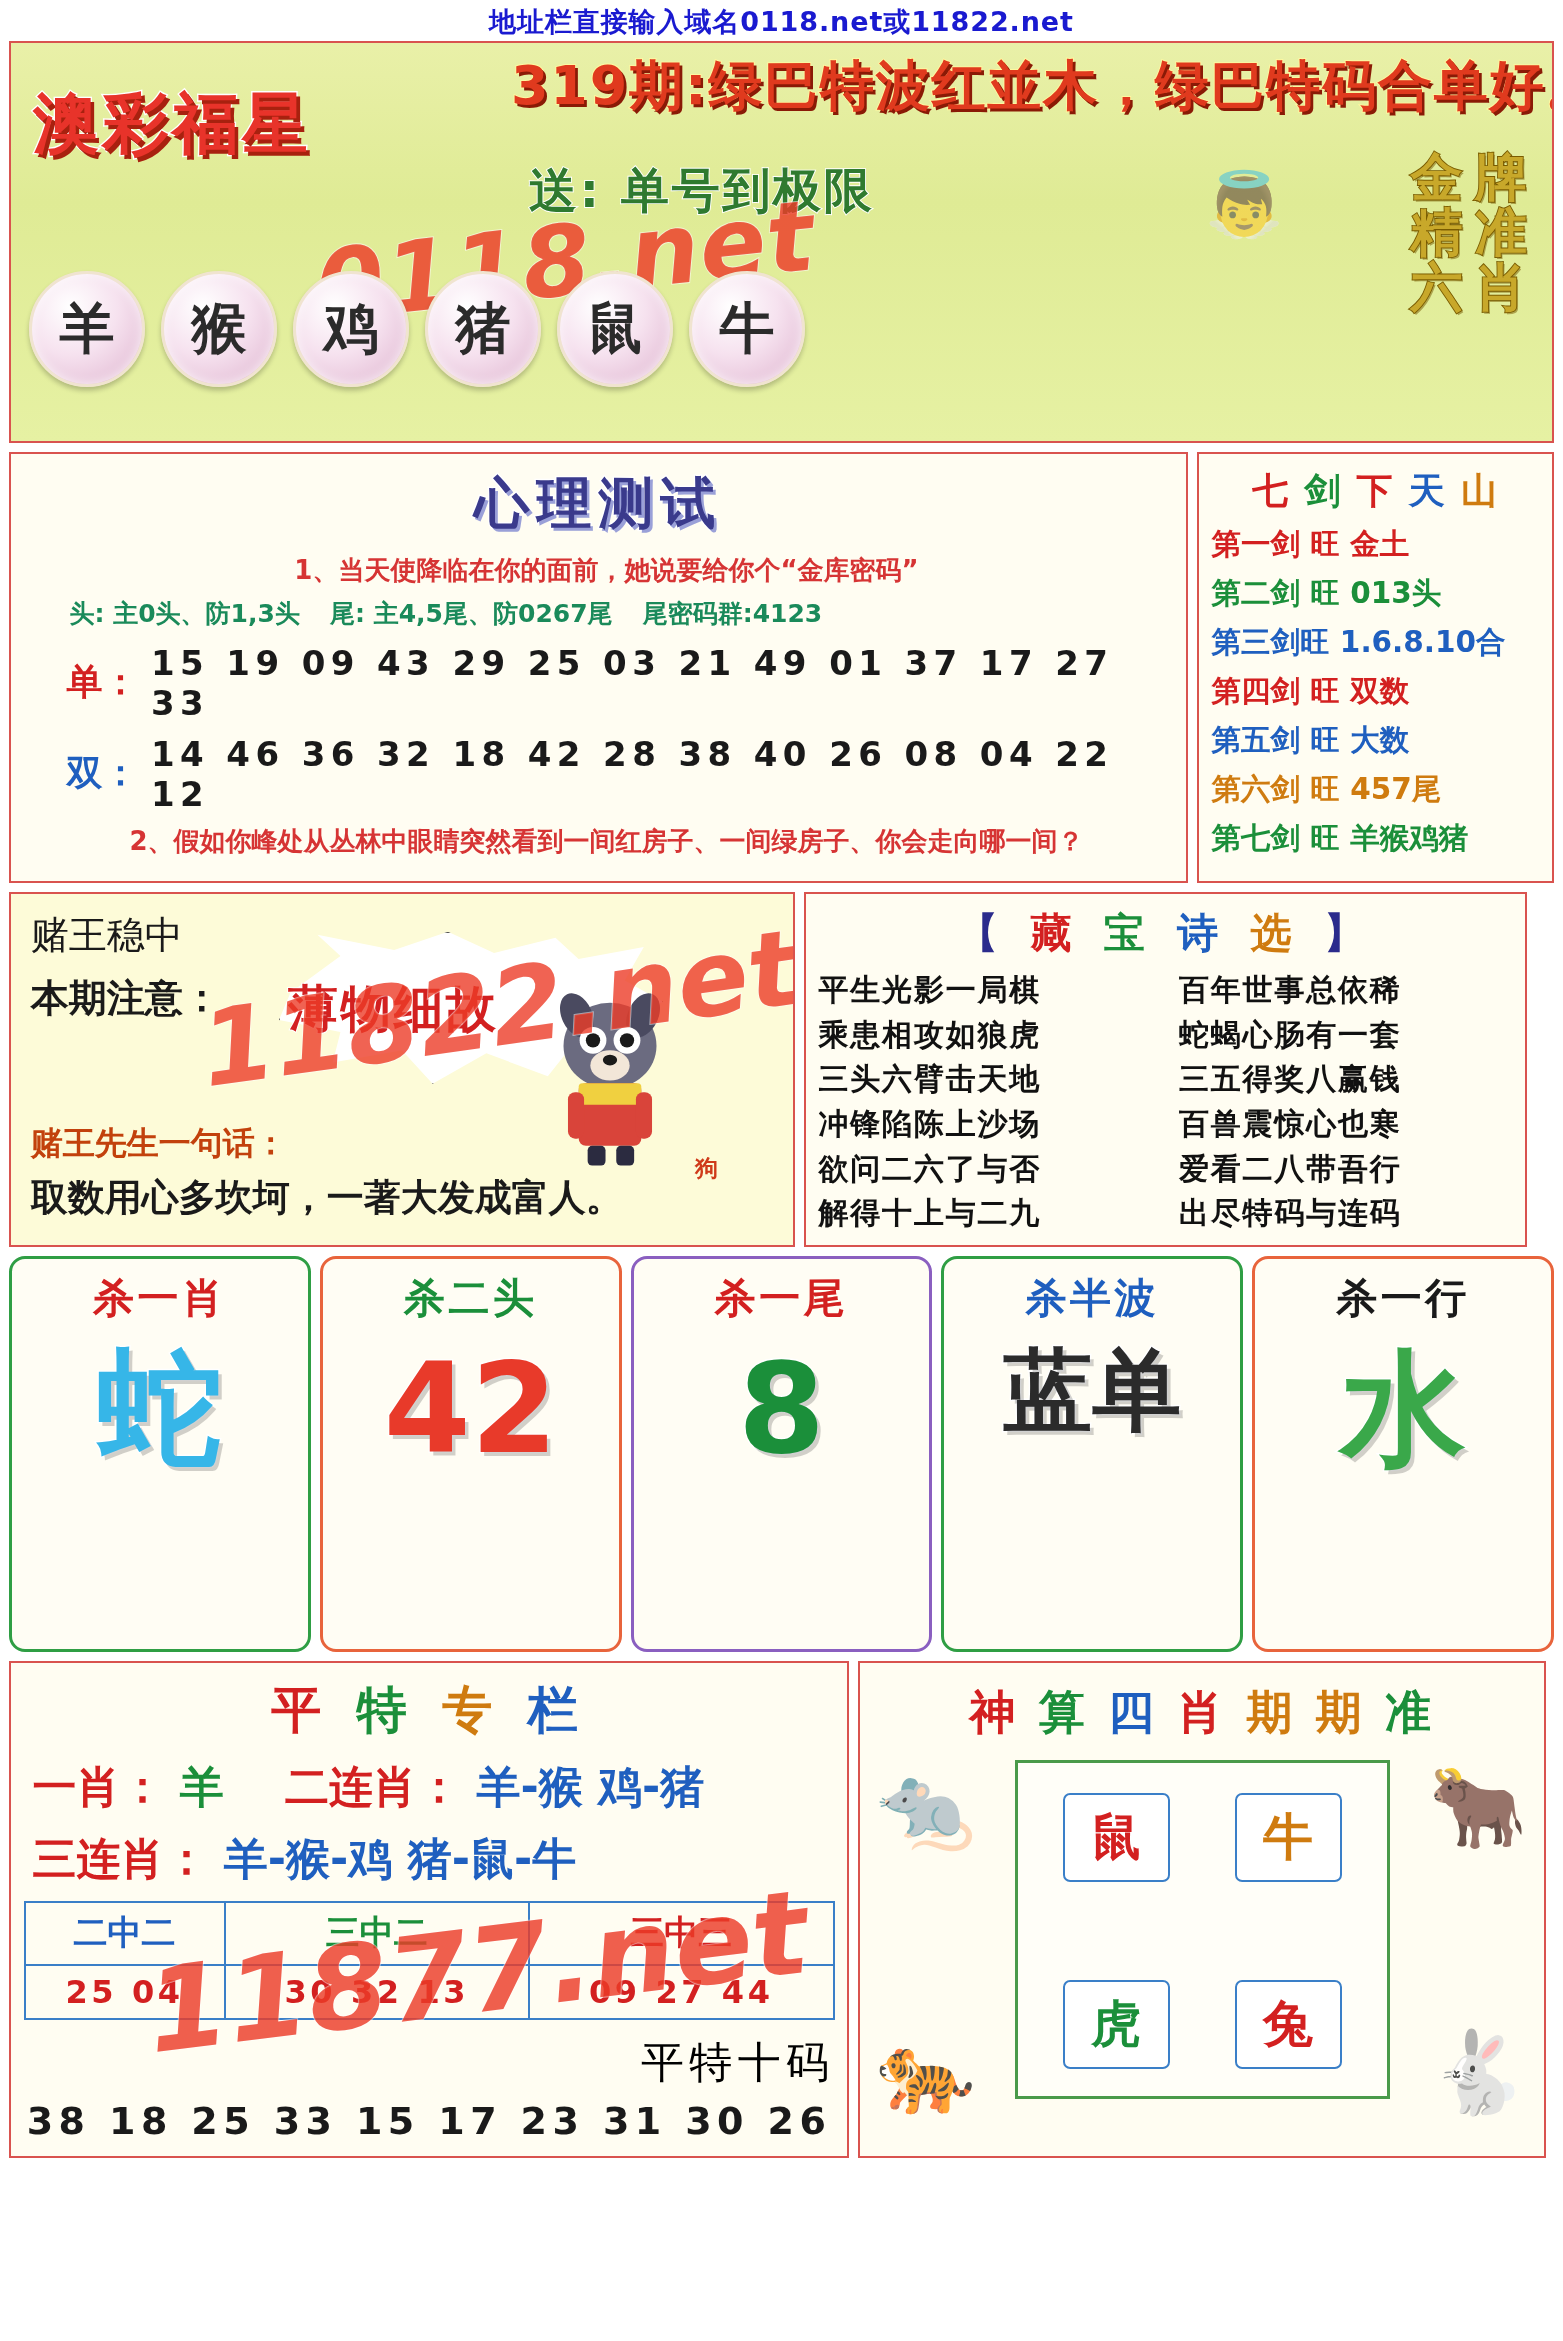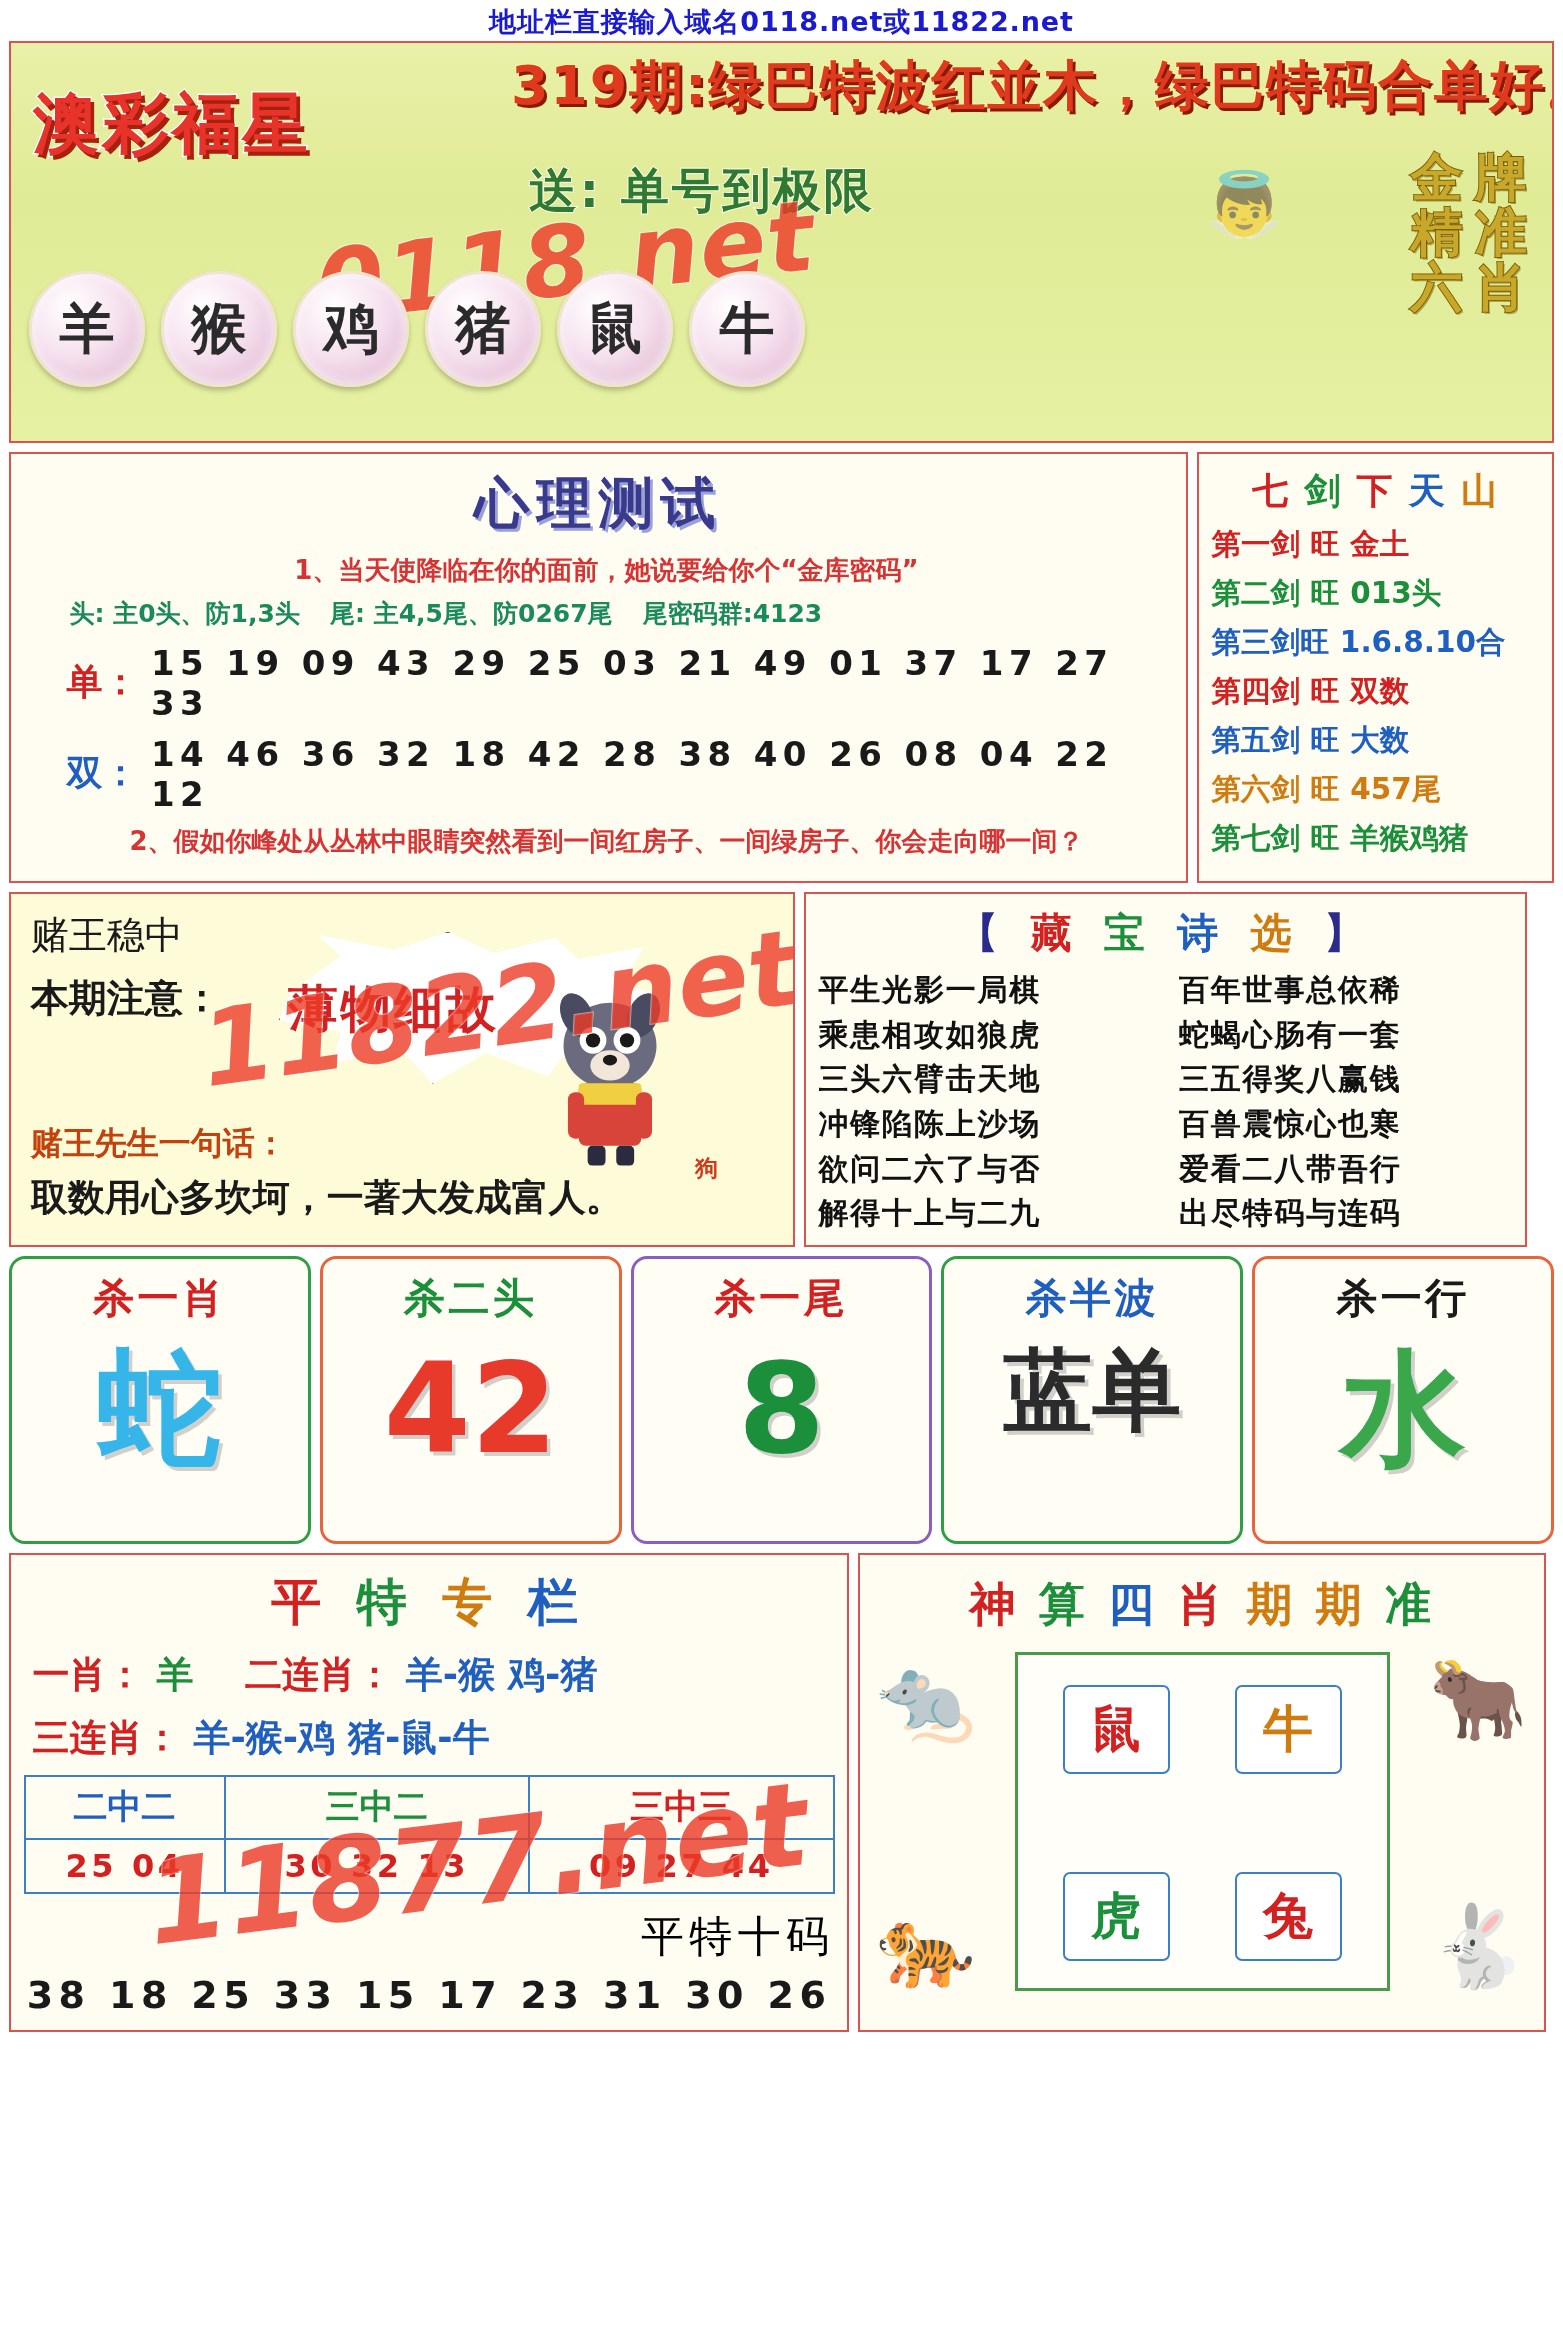--- a/index.html
+++ b/index.html
@@ -200,21 +200,21 @@
   }
   .poem-title .br { color:#2b2b8c; }
   .poem-title .p1{color:#d32020;} .poem-title .p2{color:#1b8f3a;}
   .poem-title .p3{color:#1f5fbf;} .poem-title .p4{color:#cf7b0f;}
   .poem-grid { display:grid; grid-template-columns: 1fr 1fr; gap: 3.6px 27px; }
   .poem-line { font-size: 30px; color:#111; font-weight: 600; letter-spacing: 1.8px; }
 
   
   .kill-row { display:flex; gap: 9px; margin: 9px; }
   .kill-box {
-    flex: 1; height: 288px; border-radius: 16px;
+    flex: 1; height: 396px; border-radius: 16px;
     background:#fffdf4;
     display:flex; flex-direction: column; align-items:center; justify-content:flex-start;
     padding-top: 12.5px;
   }
   .kb1 { border: 3.6px solid #2f9e44; }
   .kb2 { border: 3.6px solid #e8643c; }
   .kb3 { border: 3.6px solid #8a5fc0; }
   .kb4 { border: 3.6px solid #2f9e44; }
   .kb5 { border: 3.6px solid #e8643c; }
   .kill-label { font-size: 41px; font-weight: bold; letter-spacing: 3.6px; }
@@ -231,21 +231,21 @@
   .kill-value.small { font-size: 89px; }
 
   
   .pingte { width: 840px; background:#fffdf2; padding: 7.1px 12.5px 12.5px 12.5px; position:relative; overflow:hidden;}
   .pt-title {
     text-align:center; font-size: 50px; font-weight:bold; letter-spacing: 9px;
     margin: 7.1px 0 14.3px 0;
   }
   .pt-title .a{color:#d32020;} .pt-title .b{color:#1b8f3a;}
   .pt-title .c{color:#cf7b0f;} .pt-title .d{color:#1f5fbf;}
-  .pt-row { font-size: 37px; font-weight: bold; margin: 12.5px 0 12.5px 9px; }
+  .pt-row { font-size: 44px; font-weight: bold; margin: 12.5px 0 12.5px 9px; }
   .pt-k { color:#d32020; } .pt-v { color:#1b8f3a; } .pt-v2 { color:#1f5fbf; }
   .pt-table { width: 100%; border-collapse: collapse; margin-top: 12.5px; }
   .pt-table th, .pt-table td {
     border: 2.7px solid #3a7fc8; text-align:center; padding: 7.1px 3.6px;
   }
   .pt-table th { font-size: 34px; font-weight: bold; }
   .pt-table td { font-size: 32px; color:#d32020; font-weight: 600; letter-spacing:3.6px;}
   .pt-th1{color:#1f5fbf;} .pt-th2{color:#1b8f3a;} .pt-th3{color:#d32020;}
   .pt-bottom-title {
     text-align:right; font-size: 43px; font-weight:normal; color:#000000;

